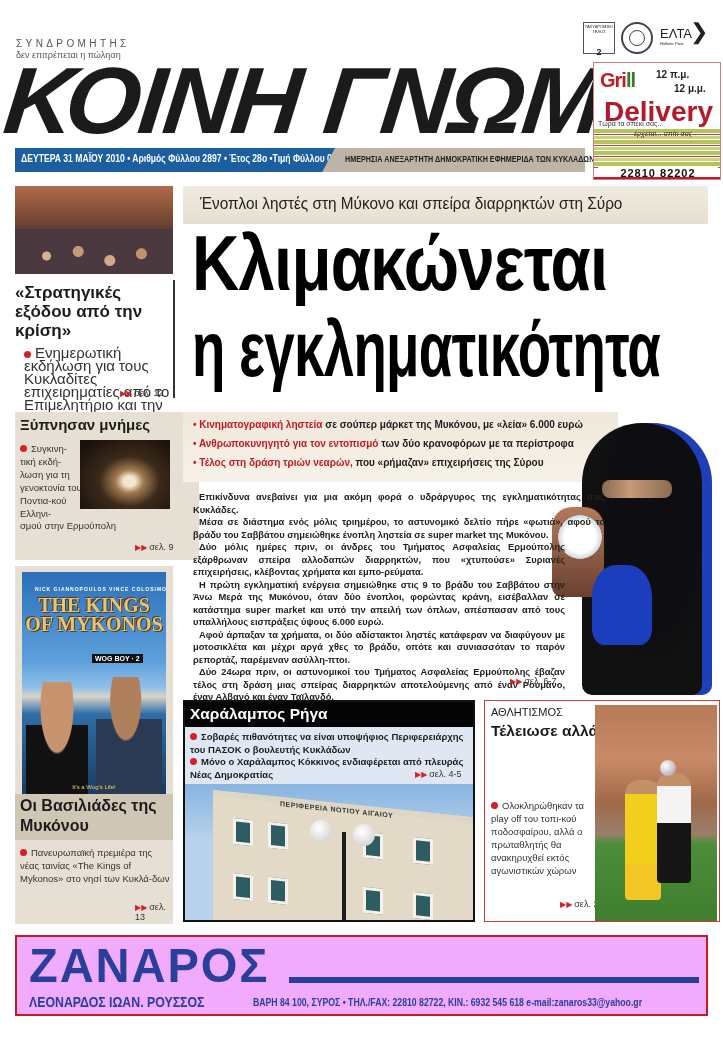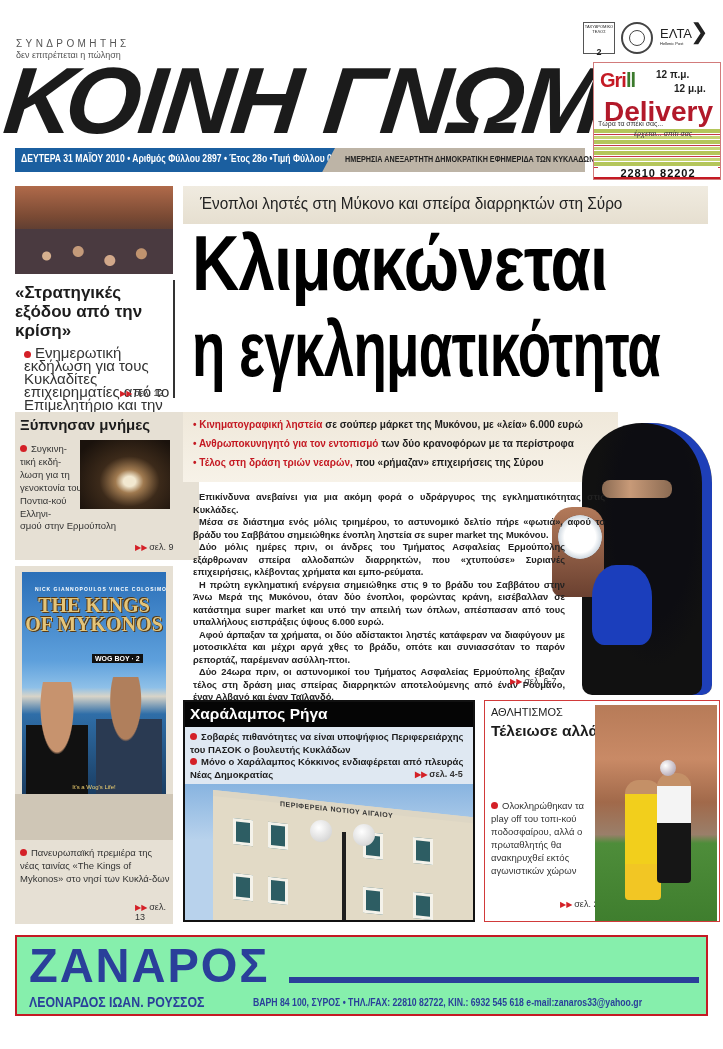--- a/index.html
+++ b/index.html
@@ -93,42 +93,42 @@
   #article-body { left: 193px; top: 491px; width: 372px; font-size: 9.3px; line-height: 12.5px; color: #222; font-weight: bold; }
   #article-body p { text-indent: 6px; text-align: justify; }
   #article-body p.wide { margin-right: -40px; }
   #article-page { left: 510px; top: 676px; font-size: 9px; color: #333; }
 
   
   #rigas-box { left: 183px; top: 700px; width: 292px; height: 222px; border: 2px solid #111; background: #dfe8f2; overflow: hidden; }
   #rigas-head-bg { left: 0; top: 0; width: 292px; height: 25px; background: #050505; }
   #rigas-head { left: 5px; top: 3px; font-size: 15.5px; font-weight: bold; color: #fff; }
   #rigas-bullets { left: 5px; top: 29px; width: 280px; font-size: 9.5px; line-height: 12.5px; font-weight: bold; color: #1c1c1c; }
-  #rigas-page { left: 230px; top: 67px; font-size: 9px; color: #333; font-weight: bold; text-align: center; }
+  #rigas-page { left: 230px; top: 67px; font-size: 9px; color: #333; font-weight: normal; text-align: center; }
   #rigas-photo { left: 0; top: 82px; width: 292px; height: 140px; background: linear-gradient(180deg, #88b4e0 0%, #b8d2ec 40%); }
   #building { left: 28px; top: 88px; width: 260px; height: 135px; background: #e2dac6; transform: skewY(6deg); transform-origin: left top; border-top: 6px solid #ddd6c4; }
   .window { position: absolute; width: 20px; height: 26px; background: #2d5d63; border: 3px solid #f4f2ea; }
   #building-sign { left: 95px; top: 104px; font-size: 7px; color: #333; font-weight: bold; letter-spacing: 0.5px; transform: skewY(6deg); white-space: nowrap; }
   #lamp-post { left: 157px; top: 130px; width: 4px; height: 92px; background: #1e1e1e; }
   #lamp-1 { left: 125px; top: 118px; width: 22px; height: 22px; border-radius: 50%; background: radial-gradient(circle at 40% 35%, #fff, #c9c9c9); }
   #lamp-2 { left: 168px; top: 122px; width: 22px; height: 22px; border-radius: 50%; background: radial-gradient(circle at 40% 35%, #fff, #c9c9c9); }
 
   
   #sports-box { left: 484px; top: 700px; width: 236px; height: 222px; border: 1px solid #d13a3a; background: #fff; overflow: hidden; }
   #sports-label { left: 6px; top: 5px; font-size: 11px; color: #1c1c1c; }
   #sports-head { left: 6px; top: 21px; font-size: 15.5px; line-height: 18px; font-weight: bold; color: #1c1c1c; }
   #sports-body { left: 6px; top: 98px; width: 100px; font-size: 9.5px; line-height: 13px; color: #333; }
   #sports-page { left: 55px; top: 198px; font-size: 9px; color: #333; padding-left: 20px; }
   #sports-photo { left: 110px; top: 4px; width: 122px; height: 216px; background: linear-gradient(180deg, #b77b58 0%, #c98a66 25%, #a1694a 45%, #9a7f6a 60%, #4e8d3a 64%, #3f7e2e 100%); }
   #player-yellow { left: 30px; top: 75px; width: 36px; height: 120px; background: linear-gradient(180deg, #c49067 12%, #f2cf1c 12%, #f2cf1c 70%, #f2c624 70%); border-radius: 14px 14px 4px 4px; }
   #player-black { left: 62px; top: 68px; width: 34px; height: 110px; background: linear-gradient(180deg, #c49067 12%, #f4f4f4 12%, #f4f4f4 45%, #161616 45%); border-radius: 14px 14px 4px 4px; }
   #ball { left: 65px; top: 55px; width: 16px; height: 16px; border-radius: 50%; background: radial-gradient(circle at 35% 35%, #fff, #a090a0); }
 
   
-  #zanaros-ad { left: 15px; top: 935px; width: 693px; height: 81px; border: 2px solid #c41a24; background: #86efac; }
+  #zanaros-ad { left: 15px; top: 935px; width: 693px; height: 81px; border: 2px solid #c41a24; background: #f0abfc; }
   #zanaros-name { left: 12px; top: 6px; font-size: 48px; line-height: 46px; font-weight: bold; color: #2a3f9a; letter-spacing: 2px; transform: scaleX(0.98); transform-origin: left; }
   #zanaros-business { left: 282px; top: 10px; font-size: 23px; font-weight: bold; color: #c41a24; letter-spacing: 2px; white-space: nowrap; }
   #zanaros-rule { left: 272px; top: 40px; width: 410px; height: 6px; background: #2a3f9a; }
   #zanaros-owner { left: 12px; top: 57px; font-size: 14px; font-weight: bold; color: #2a3f9a; white-space: nowrap; transform: scaleX(0.88); transform-origin: left; }
   #zanaros-contact { left: 236px; top: 59px; font-size: 11px; font-weight: bold; color: #2a3f9a; white-space: nowrap; transform: scaleX(0.79); transform-origin: left; }
 </style>
 </head>
 <body>
 
 <div class="abs" id="subscriber">ΣΥΝΔΡΟΜΗΤΗΣ</div>
@@ -185,20 +185,21 @@
 <div class="abs" id="kings-box">
   <div class="abs" id="kings-poster">
     <div class="abs" id="kings-actors">NICK GIANNOPOULOS    VINCE COLOSIMO</div>
     <div class="abs" id="kings-title">THE KINGS OF MYKONOS</div>
     <div class="abs" id="kings-sub">WOG BOY · 2</div>
     <div class="abs" id="kings-man1"></div>
     <div class="abs" id="kings-man2"></div>
     <div class="abs" id="kings-tagline">It's a Wog's Life!</div>
   </div>
   <div class="abs" id="kings-head-bg"></div>
+  <div class="abs" id="kings-head">Οι Βασιλιάδες της Μυκόνου</div>
   <div class="abs" id="kings-body"><span class="bullet"></span><span>Πανευρωπαϊκή πρεμιέρα της νέας ταινίας «The Kings of Mykonos» στο νησί των Κυκλά-δων</span></div>
   <div class="abs" id="kings-page"><span class="arrow">▶▶</span><span>σελ. 13</span></div>
 </div>
 
 <div class="abs" id="kicker-bg"></div>
 <div class="abs" id="kicker">Ένοπλοι ληστές στη Μύκονο και σπείρα διαρρηκτών στη Σύρο</div>
 <div class="abs" id="headline-1">Κλιμακώνεται</div>
 <div class="abs" id="headline-2">η εγκληματικότητα</div>
 
 <div class="abs" id="bullets-bg"></div>

